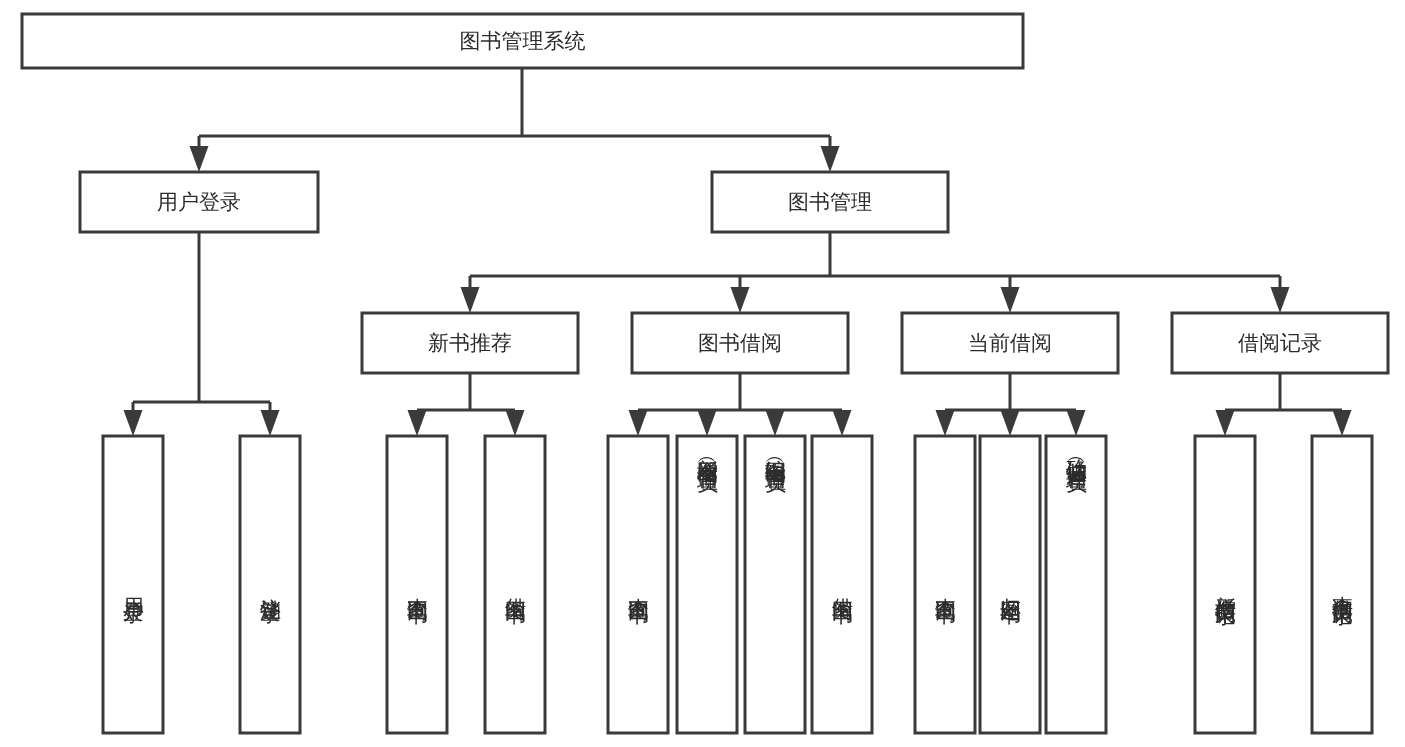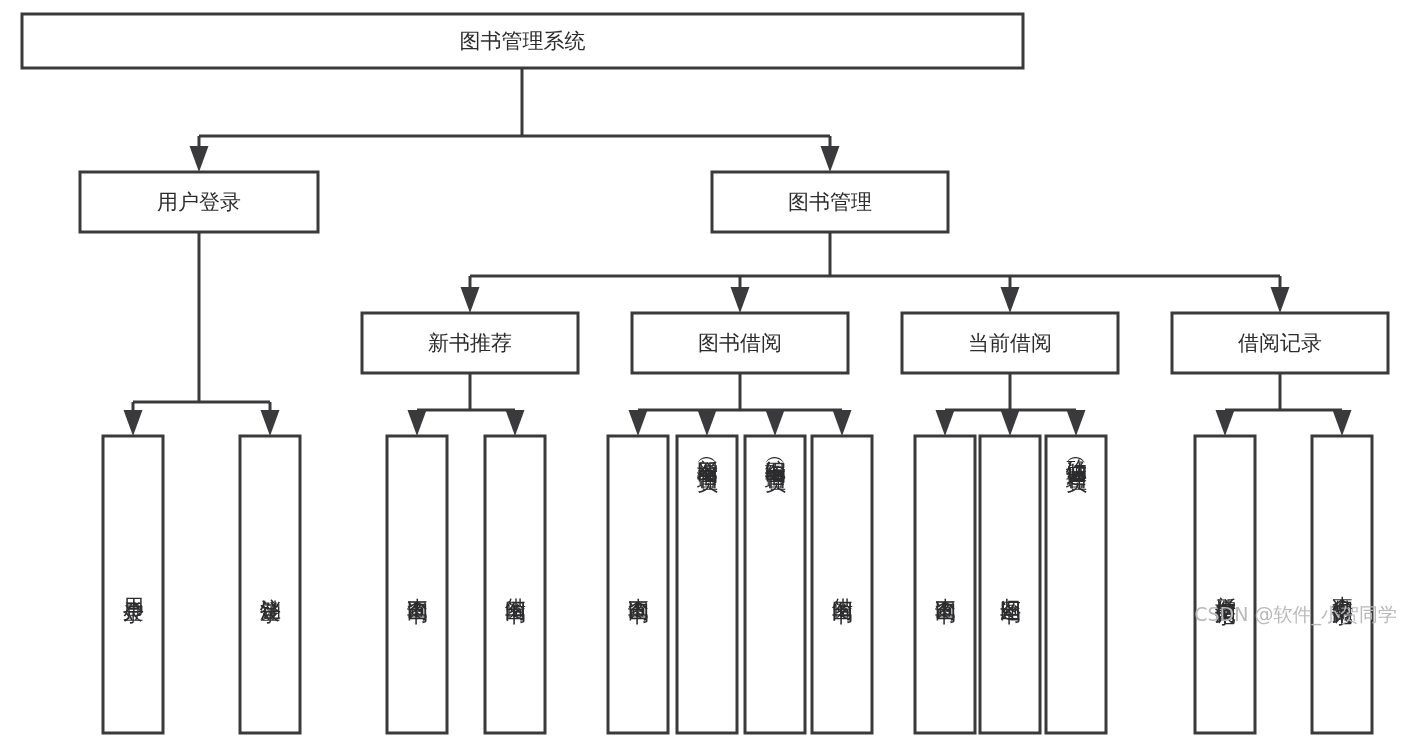--- a/index.html
+++ b/index.html
@@ -228,15 +228,14 @@
       <div class="node-label-v" style="left: 677px; width: 60px; top: 442px; height: 287px; justify-content: flex-start; display: flex; align-items: center;">新增图书（管理员）</div>
       <div class="node-label-v" style="left: 745px; width: 60px; top: 442px; height: 287px; justify-content: flex-start; display: flex; align-items: center;">编辑图书（管理员）</div>
       <div class="node-label-v" style="left: 812px; width: 60px; top: 436px; height: 297px; display: flex; justify-content: center; align-items: center;">借阅图书</div>
       <div class="node-label-v" style="left: 915px; width: 60px; top: 436px; height: 297px; display: flex; justify-content: center; align-items: center;">查询图书</div>
       <div class="node-label-v" style="left: 980px; width: 60px; top: 436px; height: 297px; display: flex; justify-content: center; align-items: center;">归还图书</div>
       <div class="node-label-v" style="left: 1046px; width: 60px; top: 442px; height: 287px; justify-content: flex-start; display: flex; align-items: center;">确认归还（管理员）</div>
       <div class="node-label-v" style="left: 1195px; width: 60px; top: 436px; height: 297px; display: flex; justify-content: center; align-items: center;">新增借阅记录</div>
       <div class="node-label-v" style="left: 1312px; width: 60px; top: 436px; height: 297px; display: flex; justify-content: center; align-items: center;">查询借阅记录</div>
     </div>
 
-  <div class="watermark">CSDN @软件_小贺同学</div>
 
 </div>
 
 </body></html>

